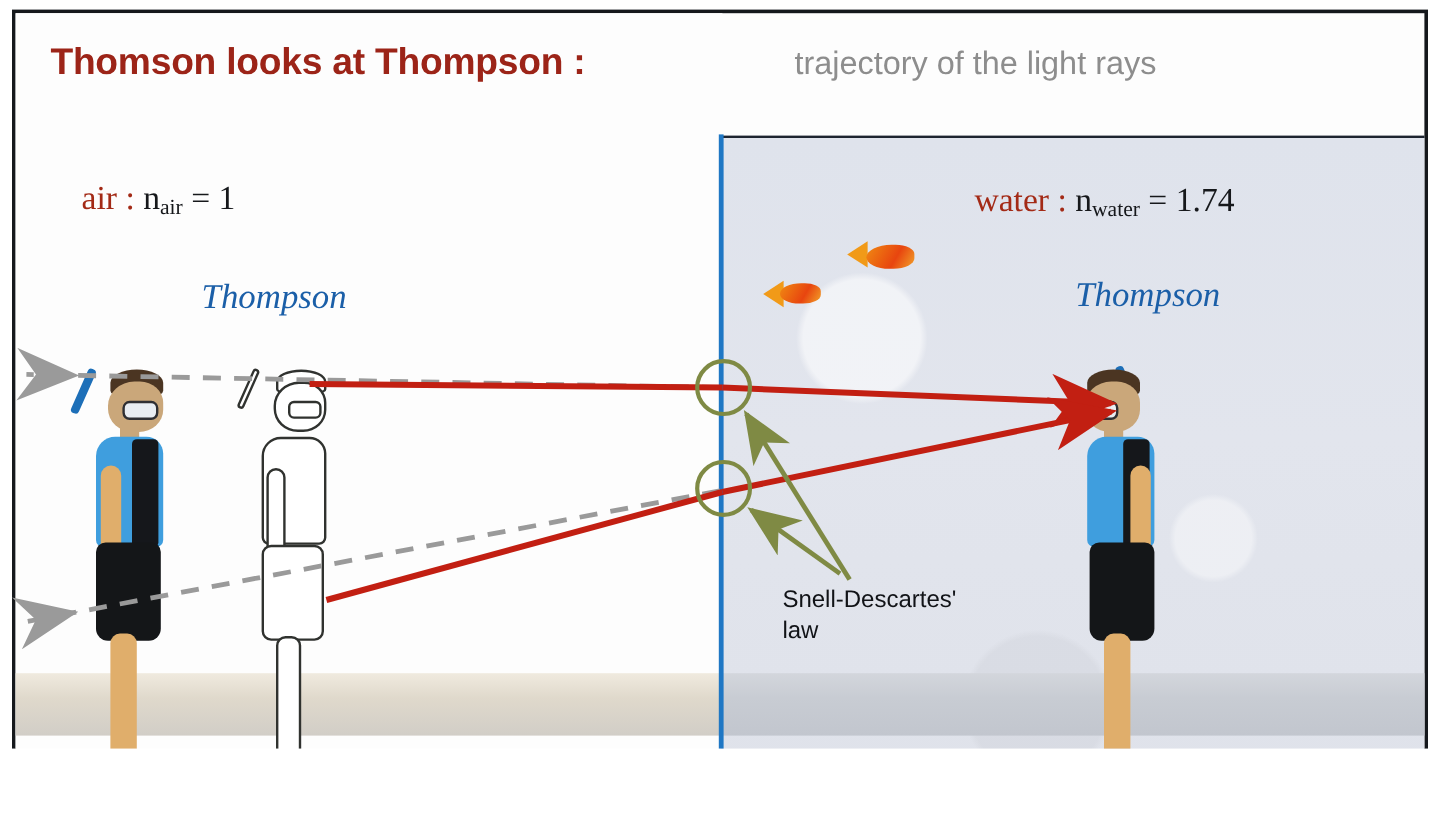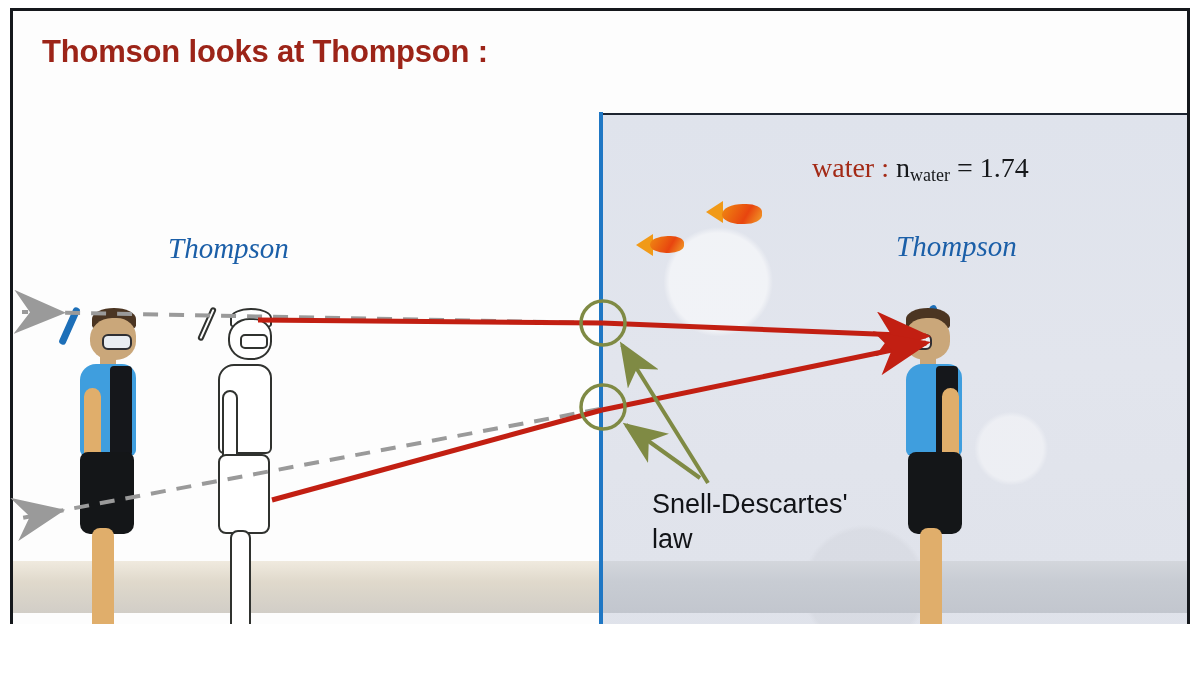--- a/index.html
+++ b/index.html
@@ -94,21 +94,21 @@
     font-family:"Liberation Serif",serif;
     font-style:italic;
     font-size:29px;
     color:#1b5fa8;
   }
   #name-thompson{left:168px;top:232px;}
   #name-thomson{left:896px;top:230px;}
 
   #snell-label{
     left:652px;top:487px;
-    font-size:27px;line-height:1.30;
+    font-size:20px;line-height:1.30;
     color:#111317;
     white-space:pre-line;
   }
 
   
   #rays{position:absolute;left:0;top:0;width:1200px;height:685px;}
 
   
   .figure{position:absolute;}
 
@@ -175,21 +175,25 @@
   <div id="frame"></div>
 
   <div id="air-region"></div>
   <div id="water-region"></div>
   <div id="water-noise"></div>
   <div id="ground-air"></div>
   <div id="ground-water"></div>
   <div id="interface-line"></div>
 
   <div class="txt" id="title">Thomson looks at Thompson :</div>
-
+  <div class="txt" id="subtitle">trajectory of the light rays</div>
+
+  <div class="txt medium-label" id="air-label">
+    <span class="red-word">air</span><span class="red-word"> : </span><span class="black-math">n</span><span class="black-math sub">air</span><span class="black-math"> = </span><span class="black-math">1</span>
+  </div>
 
   <div class="txt medium-label" id="water-label">
     <span class="red-word">water</span><span class="red-word"> : </span><span class="black-math">n</span><span class="black-math sub">water</span><span class="black-math"> = </span><span class="black-math">1.74</span>
   </div>
 
   <div class="txt person-name" id="name-thompson">Thompson</div>
   <div class="txt person-name" id="name-thomson">Thompson</div>
 
   <div class="figure" id="diver-left">
     <div class="d-snorkel" style="left:8px;top:6px;"></div>

